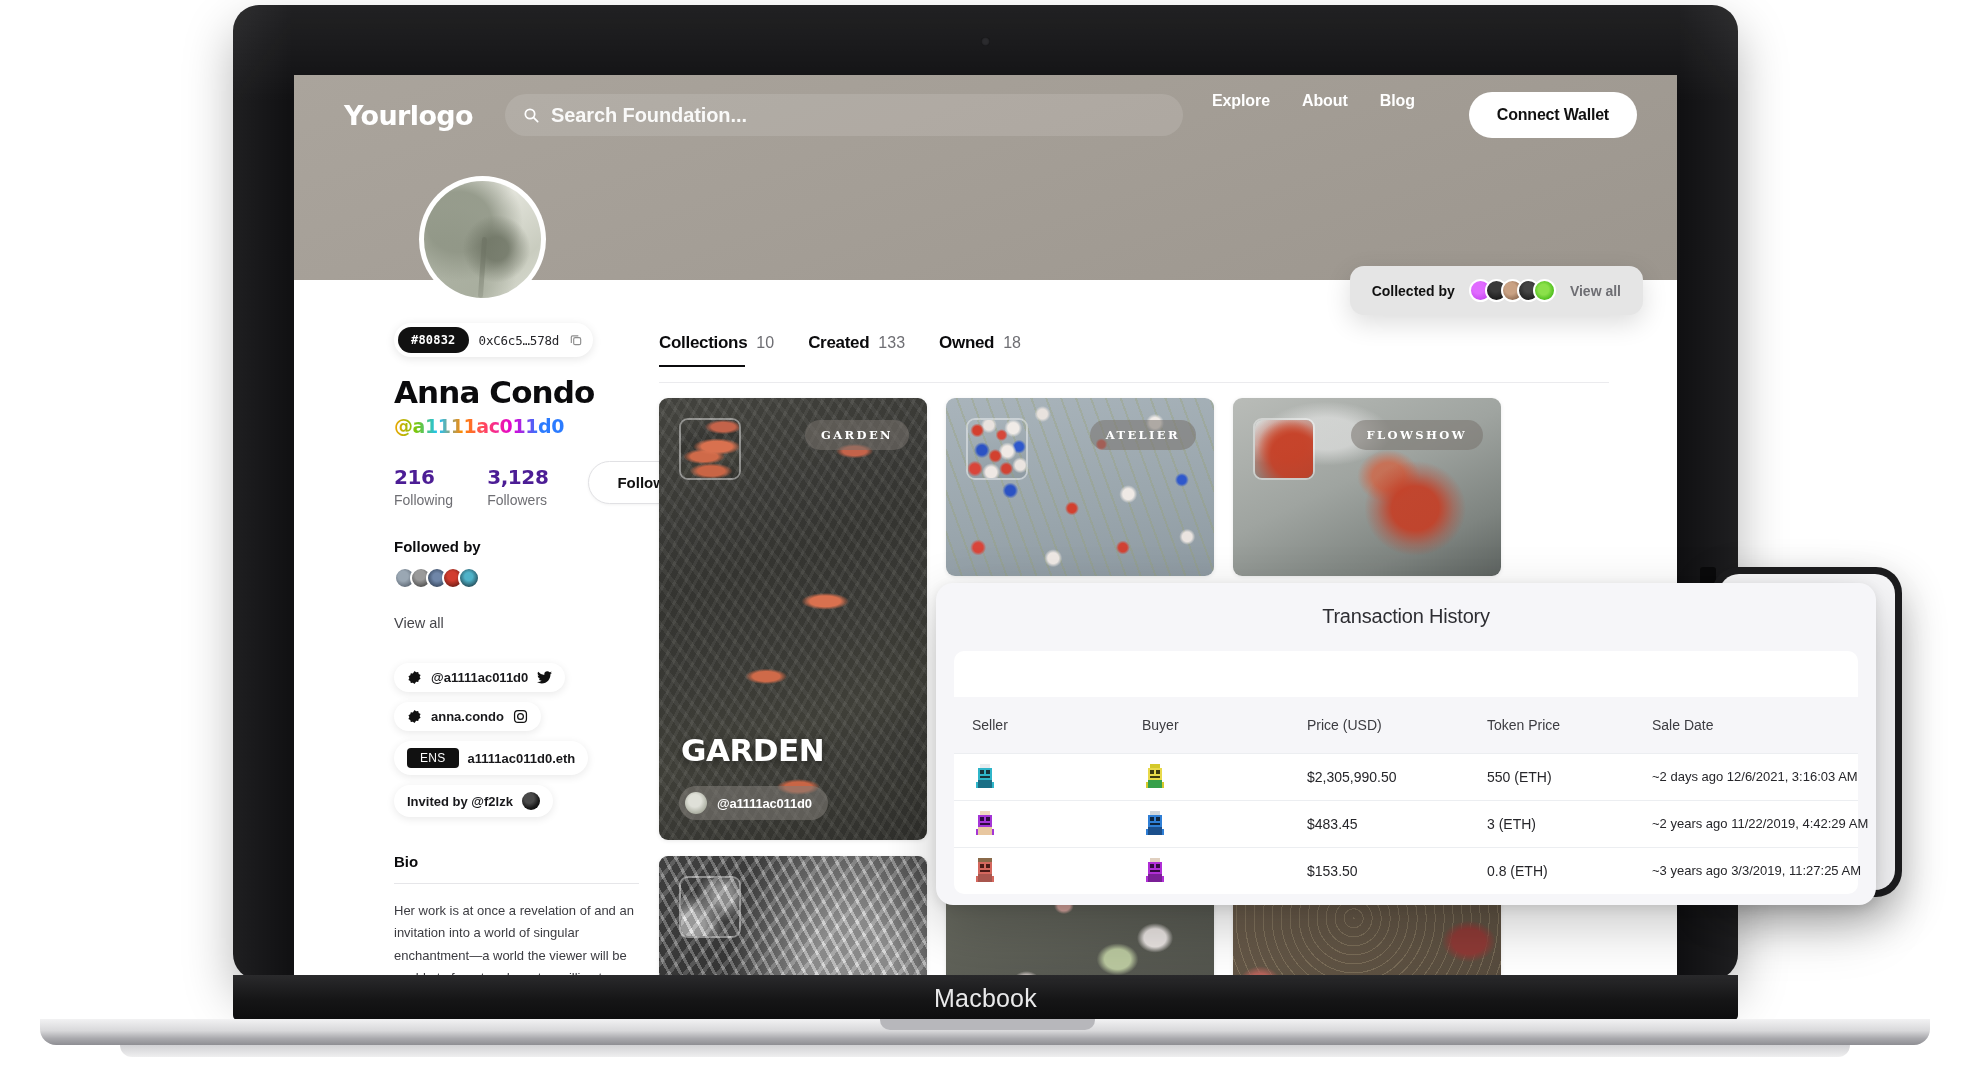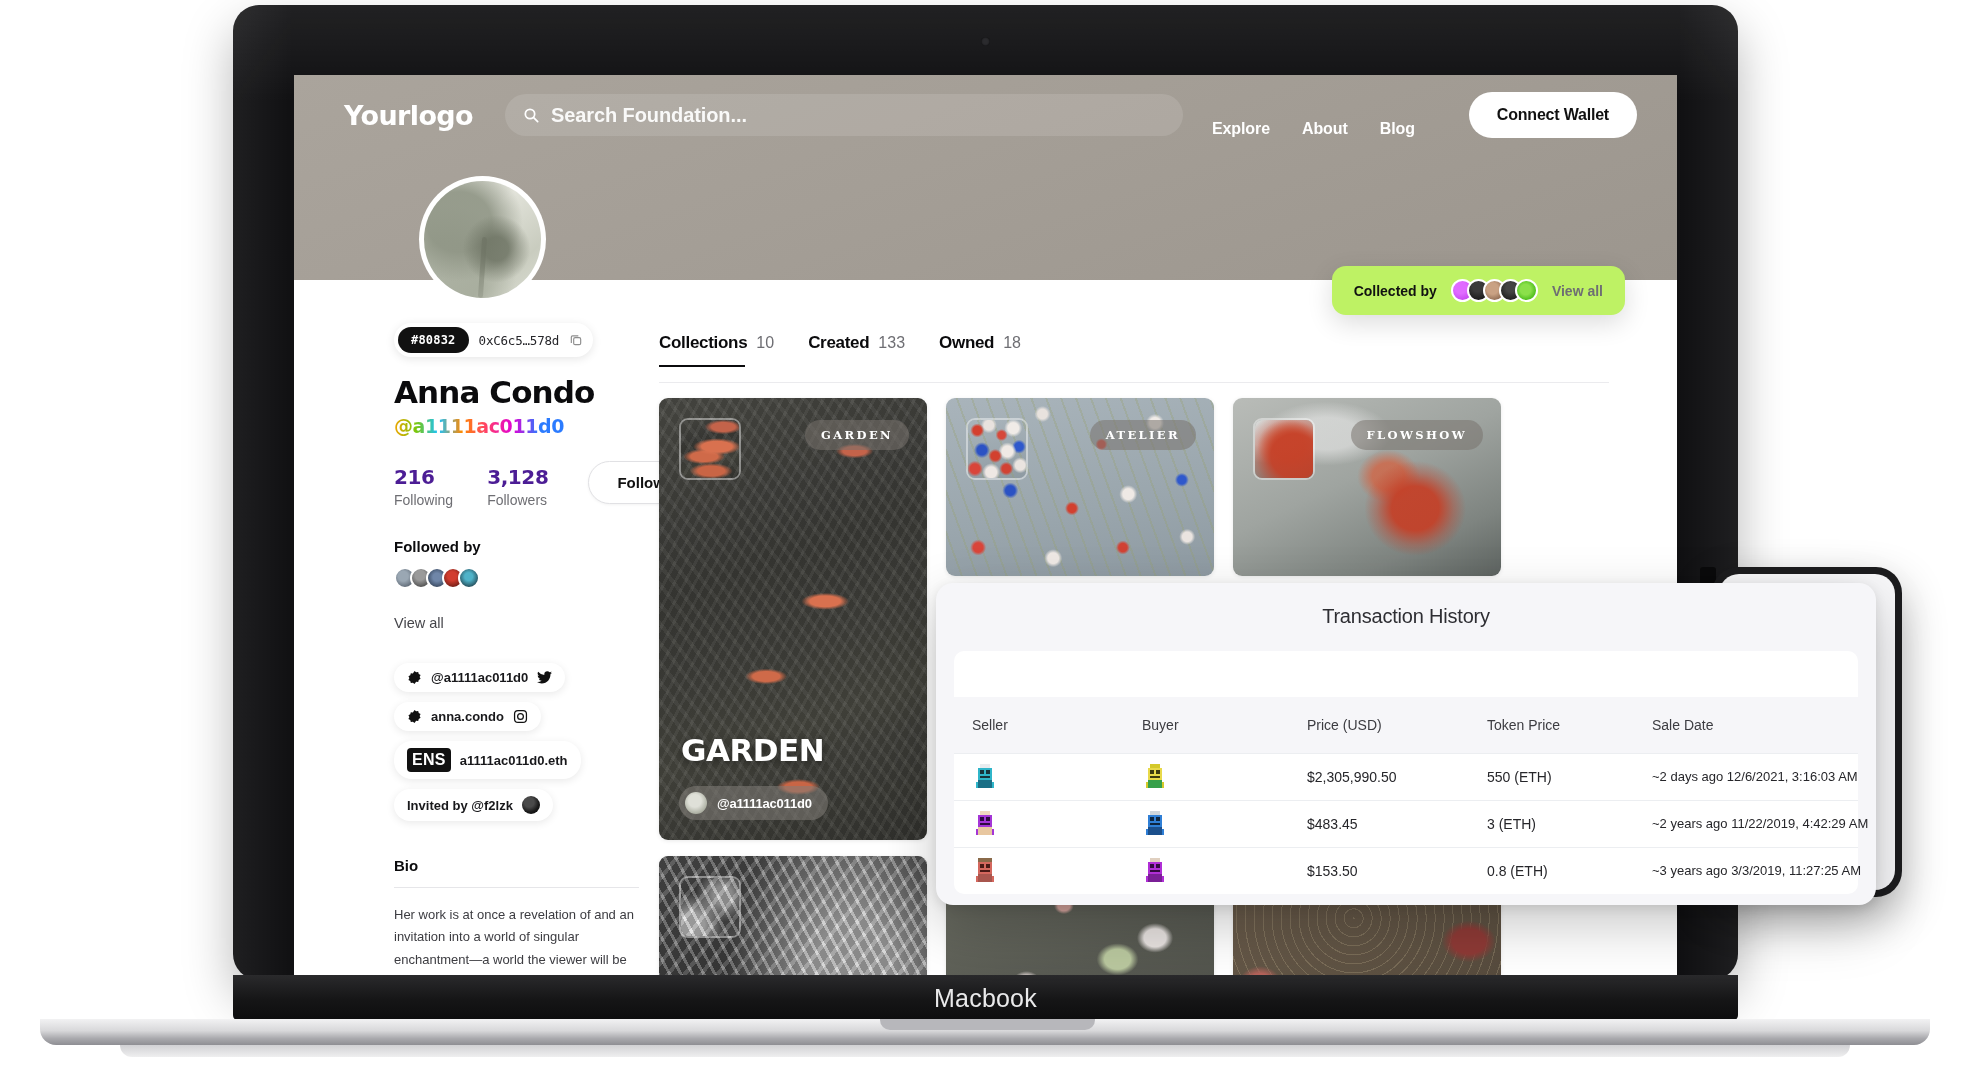--- a/index.html
+++ b/index.html
@@ -73,21 +73,21 @@
     font-family:"DejaVu Sans", sans-serif;
     white-space:nowrap;
   }
   .searchbar {
     flex:0 0 auto; width:678px; height:42px; margin-left:10px;
     background: rgba(255,255,255,.12);
     border-radius:21px; display:flex; align-items:center; gap:12px; padding:0 18px;
   }
   .search-ico { width:16px; height:16px; flex:0 0 auto; }
   .search-ph { font-size:20px; color:rgba(255,255,255,.92); font-weight:600; letter-spacing:-.1px;}
-  .navlinks { margin-left:auto; display:flex; align-items:flex-end; gap:32px; }
+  .navlinks { margin-left:auto; display:flex; align-items:flex-start; gap:32px; }
   .navlink { color:#fff; font-size:16px; font-weight:700; letter-spacing:-.1px; cursor:pointer;}
   .connect-btn {
     margin-left:22px; background:#fff; color:#111; font-size:16px; font-weight:700;
     border-radius:24px; padding:14px 28px; border:none; cursor:pointer;
     font-family:"Liberation Sans", sans-serif; letter-spacing:-.2px;
     white-space:nowrap;
   }
 
   
   .avatar-wrap {
@@ -104,22 +104,22 @@
     position:relative;
   }
   .avatar::after{
     content:""; position:absolute; left:48%; top:48%; width:5px; height:52%;
     background:linear-gradient(180deg, rgba(110,115,100,.7), rgba(110,115,100,.25));
     transform:rotate(4deg); border-radius:3px;
   }
 
   
   .collected-pill {
-    position:absolute; right:52px; top:191px; z-index:8;
-    background:#bef264; border-radius:14px; padding:13px 22px;
+    position:absolute; right:34px; top:191px; z-index:8;
+    background:#e5e5e5; border-radius:14px; padding:13px 22px;
     display:flex; align-items:center; gap:14px;
     box-shadow:0 8px 26px rgba(0,0,0,.14);
   }
   .collected-label { font-size:14px; font-weight:700; color:#111; }
   .stack { display:flex; }
   .stack .av { width:23px; height:23px; border-radius:50%; border:2px solid #fff; margin-left:-7px; }
   .stack .av:first-child{ margin-left:0; }
   .viewall-sm { font-size:14px; color:#6e6e73; font-weight:600; }
 
   
@@ -160,21 +160,21 @@
   .followed-stack .av:first-child{ margin-left:0; }
   .viewall-link { margin-top:26px; font-size:14.5px; color:#45454a; cursor:pointer; }
 
   .chips { margin-top:32px; display:flex; flex-direction:column; gap:10px; align-items:flex-start;}
   .chip {
     background:#fff; border-radius:18px; box-shadow:0 2px 9px rgba(0,0,0,.09);
     padding:7px 13px; display:inline-flex; align-items:center; gap:9px;
     font-size:13px; color:#18181b; font-weight:600; white-space:nowrap;
   }
   .verif { width:15px; height:15px; flex:0 0 auto; }
-  .ens-tag { background:#111; color:#fff; font-size:16px; font-weight:700; border-radius:4px; padding:3px 5px; letter-spacing:.3px;}
+  .ens-tag { background:#111; color:#fff; font-size:12px; font-weight:400; border-radius:4px; padding:3px 13px; letter-spacing:.3px;}
   .chip-av { width:18px; height:18px; border-radius:50%; background:
       radial-gradient(circle at 40% 35%, #4a4a4a 0 30%, #1b1b1b 60%, #000 100%);}
 
   .bio-ttl { margin-top:36px; font-size:15px; font-weight:700; color:#0b0b0d; }
   .bio-rule { margin-top:13px; height:1px; background:#e6e6e9; width:245px;}
   .bio-text { margin-top:16px; font-size:13px; line-height:1.72; color:#3c3c41; width:250px;}
 
   
   .tabs {
     position:absolute; left:365px; top:258px; width:950px;

